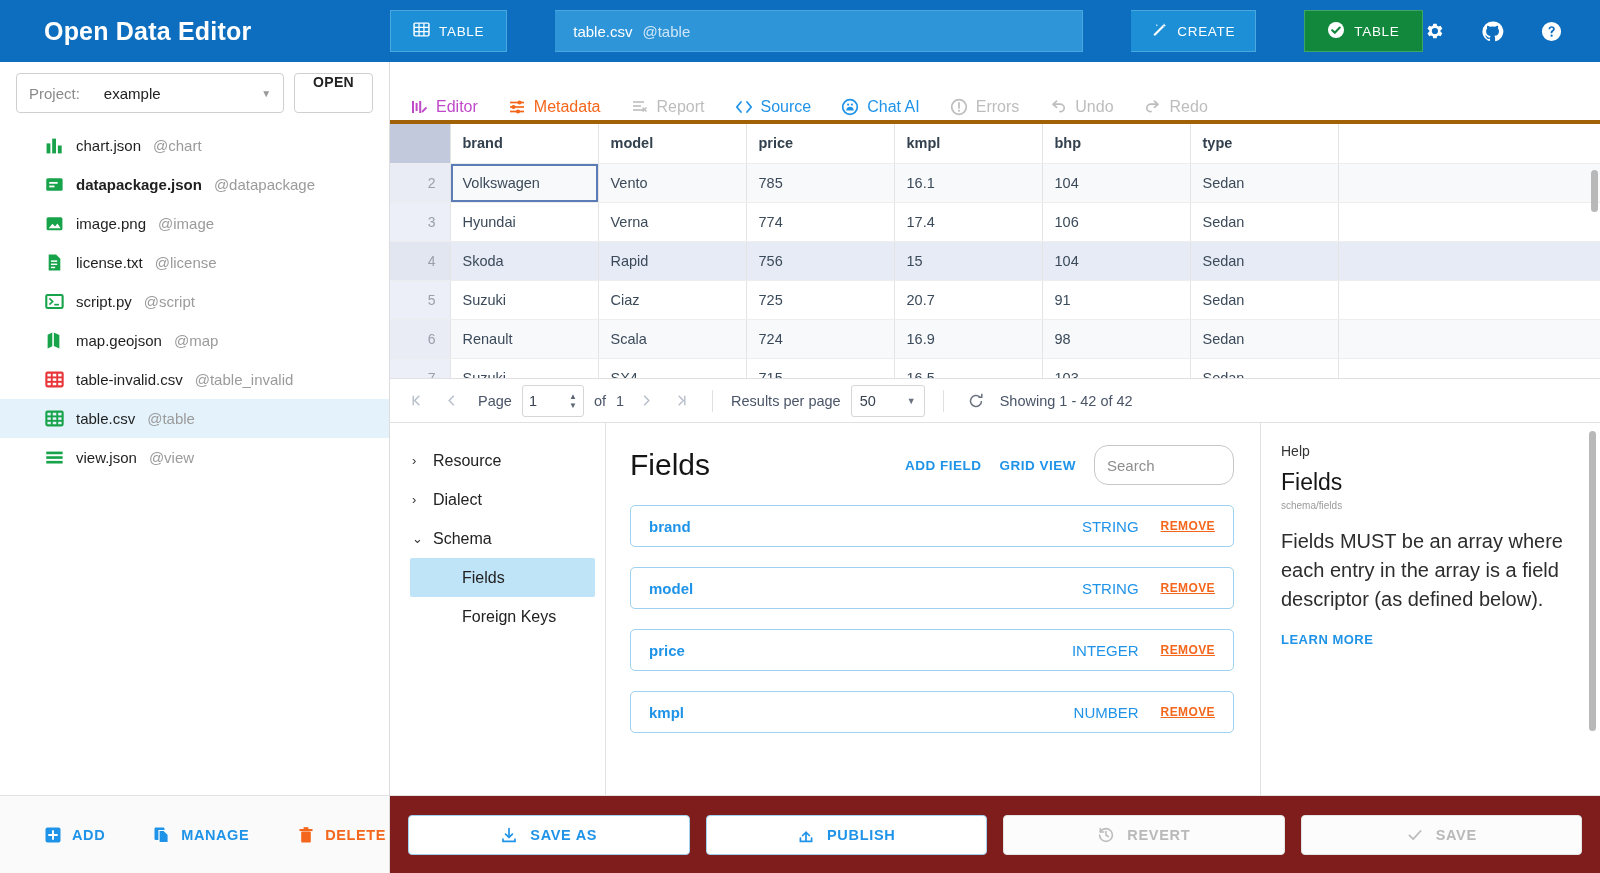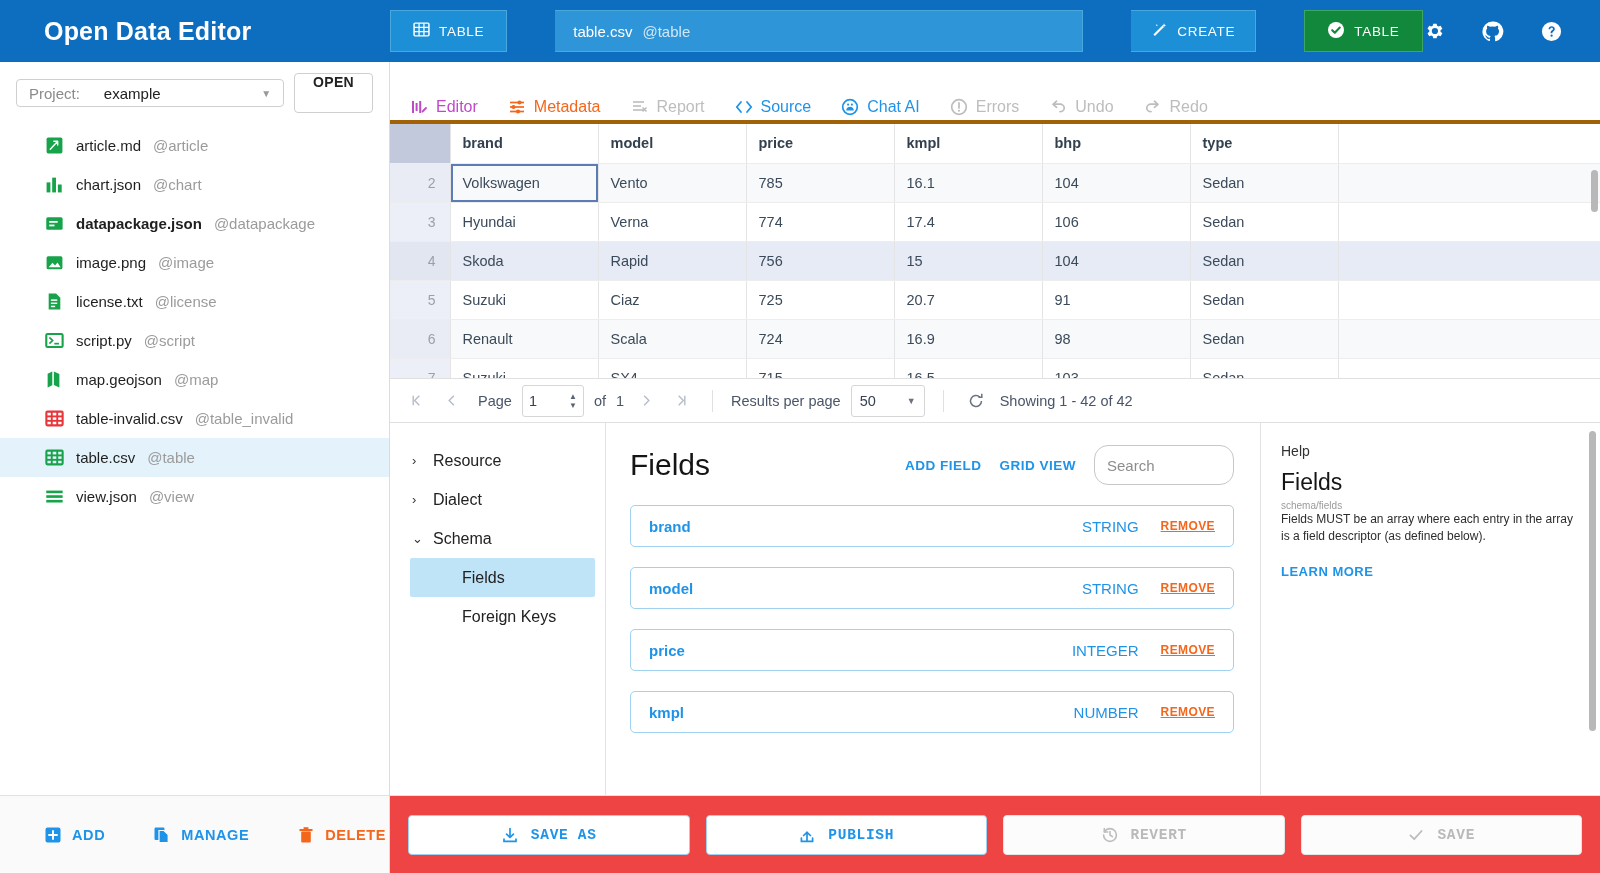--- a/index.html
+++ b/index.html
@@ -56,21 +56,21 @@
   
   .sidebar {
     width: 390px; flex: 0 0 390px; border-right: 1px solid #dcdcdc;
     display: flex; flex-direction: column; background: #fff;
   }
   .project-row {
     height: 62px; flex: 0 0 62px; display: flex; align-items: center;
     gap: 10px; padding: 0 16px;
   }
   .project-select {
-    flex: 1; height: 28px; border: 1px solid #cfcfcf; border-radius: 4px;
+    flex: 1; height: 40px; border: 1px solid #cfcfcf; border-radius: 4px;
     display: flex; align-items: center; padding: 0 12px; font-size: 15px;
     cursor: pointer; background: #fff;
   }
   .project-select .lbl { color: #8a8a8a; }
   .project-select .val { color: #222; margin-left: 24px; }
   .project-select .caret { margin-left: auto; color: #9a9a9a; font-size: 10px; }
   .btn-open {
     height: 40px; border: 1px solid #cfcfcf; border-radius: 4px;
     background: #fff; padding: 0 18px; font-size: 14px; font-weight: bold;
     color: #222; cursor: pointer; letter-spacing: .3px;
@@ -202,32 +202,31 @@
     color: #f4661b; text-decoration: underline; cursor: pointer;
   }
 
   .help-panel {
     width: 340px; flex: 0 0 340px; border-left: 1px solid #e2e2e2;
     padding: 20px 24px 0 20px; background: #fff; position: relative;
   }
   .help-kicker { font-size: 14px; color: #333; margin-bottom: 10px; }
   .help-title { font-size: 23px; color: #151515; font-weight: normal; }
   .help-path { font-size: 10px; color: #9b9b9b; margin-top: 4px; }
-  .help-body { font-size: 12px; color: #2d2d2d; line-height: 1.45; }
+  .help-body { font-size: 20px; color: #2d2d2d; line-height: 1.45; margin-top: 16px; }
   .help-link {
     margin-top: 18px; font-size: 13px; font-weight: bold; letter-spacing: .5px;
     color: #1f93e8; cursor: pointer;
   }
 
   
   .bottom-bar {
     height: 78px; flex: 0 0 78px; border-top: 1px solid #e2e2e2;
     display: flex; align-items: center; gap: 16px; padding: 0 18px;
-    background: #ef4444;
-    font-family: Liberation Mono, monospace;
+    background: #7f1d1d;
   }
   .bb-btn {
     flex: 1; height: 40px; border-radius: 4px; display: flex;
     align-items: center; justify-content: center; gap: 12px;
     font-size: 14.5px; font-weight: bold; letter-spacing: .7px; cursor: pointer;
     background: #fff;
   }
   .bb-btn.primary { border: 1px solid #9ed2f0; color: #1f93e8; }
   .bb-btn.ghost { border: 1px solid #e4e4e4; color: #b9b9b9; cursor: default; background: #fcfcfc; }
 
@@ -308,30 +307,20 @@
       <div class="project-row">
         <div class="project-select">
           <span class="lbl">Project:</span>
           <span class="val">example</span>
           <span class="caret">▼</span>
         </div>
         <div class="btn-open">OPEN</div>
       </div>
 
       <div class="file-list" id="file-list">
-          <div class="file-item">
-            <span class="ficon">
-              <svg width="19" height="19" viewBox="0 0 18 18">
-                <rect x="1.5" y="1.5" width="15" height="15" rx="1.5" fill="#17a34a"></rect>
-                <path d="M5 12.5l7-7.5M12 5h-3.6M12 5v3.6" stroke="#fff" stroke-width="1.4" fill="none" stroke-linecap="round"></path>
-              </svg>
-            </span>
-            <span class="fname">article.md</span>
-            <span class="fref">@article</span>
-          </div>
           <div class="file-item">
             <span class="ficon">
               <svg width="19" height="19" viewBox="0 0 18 18">
                 <rect x="1.5" y="7" width="3.6" height="9.5" fill="#17a34a"></rect>
                 <rect x="6.8" y="2.5" width="3.6" height="14" fill="#17a34a"></rect>
                 <rect x="12.2" y="9" width="3.6" height="7.5" fill="#17a34a"></rect>
               </svg>
             </span>
             <span class="fname">chart.json</span>
             <span class="fref">@chart</span>

